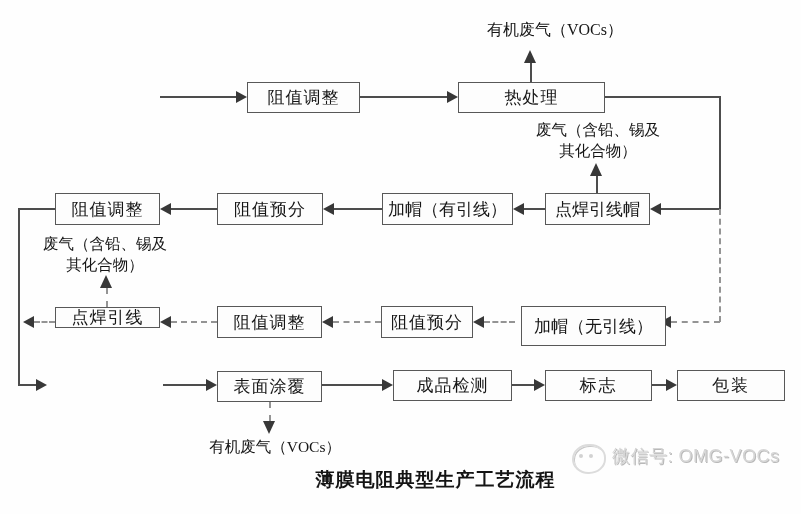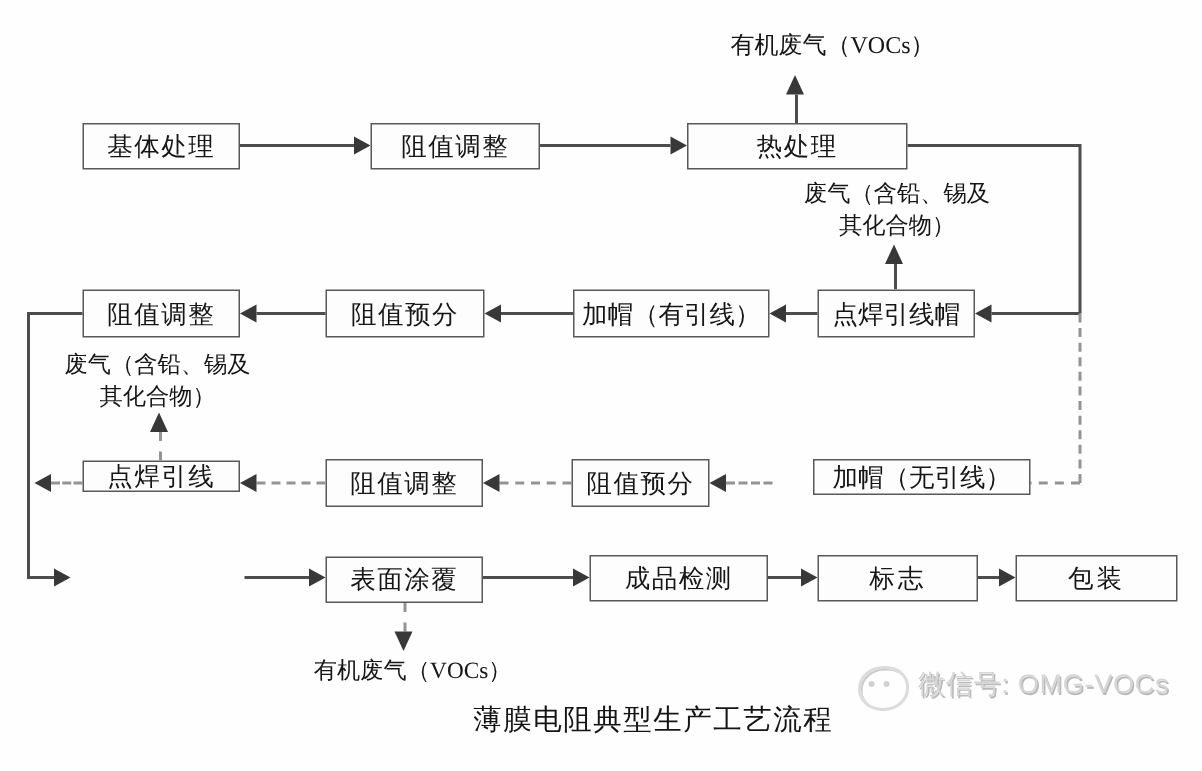--- a/index.html
+++ b/index.html
@@ -16,36 +16,35 @@
   .vl { position:absolute; width:0; border-left:2px solid #4d4d4d; }
   .hl.dash { border-top:2px dashed #949494; }
   .vl.dash { border-left:2px dashed #949494; }
   .ar { position:absolute; width:0; height:0; }
   .ar.r { border-top:6px solid transparent; border-bottom:6px solid transparent; border-left:11px solid #383838; }
   .ar.l { border-top:6px solid transparent; border-bottom:6px solid transparent; border-right:11px solid #383838; }
   .ar.u { border-left:6px solid transparent; border-right:6px solid transparent; border-bottom:13px solid #383838; }
   .ar.d { border-left:6px solid transparent; border-right:6px solid transparent; border-top:13px solid #383838; }
   .lbl { position:absolute; color:#161616; text-align:right; white-space:nowrap; }
   .lbl2 { position:absolute; color:#161616; text-align:center; line-height:21px; font-size:15.5px; }
-  .title { position:absolute; font-size:19px; font-weight:normal; color:#141414; text-align:center; letter-spacing:1px; }
+  .title { position:absolute; font-size:19px; font-weight:bold; color:#141414; text-align:center; letter-spacing:1px; }
   .wm-text {
     position:absolute; font-size:18px; font-family:"Liberation Sans","DejaVu Sans",sans-serif;
     color:#d6d6d6; text-shadow:1px 1px 0 #b9b9b9, -1px -1px 0 #ffffff; letter-spacing:0.5px;text-align:right;
   }
   .wm-icon { position:absolute; width:30px; height:26px; border:2px solid #dcdcdc; border-radius:50% 45% 50% 48%;
     box-shadow:inset 1px 1px 0 #c9c9c9; }
   .wm-icon:after { content:""; position:absolute; left:5px; top:8px; width:4px; height:4px; border-radius:50%;
     background:#d2d2d2; box-shadow:10px 0 0 #d2d2d2; }
 </style>
 </head>
 <body>
 
 <div id="canvas">
 
-  <div class="box" style="left:55px;top:82px;width:105px;height:31px">基体处理</div>
   <div class="box" style="left:247px;top:82px;width:113px;height:31px">阻值调整</div>
   <div class="box" style="left:458px;top:82px;width:147px;height:31px">热处理</div>
 
   <div class="hl" style="left:160px;top:96px;width:76px"></div>
   <div class="ar r" style="left:236px;top:91px"></div>
   <div class="hl" style="left:360px;top:96px;width:87px"></div>
   <div class="ar r" style="left:447px;top:91px"></div>
 
   <div class="lbl" style="left:443px;top:20px;width:180px;font-size:16px">有机废气（VOCs）</div>
   <div class="ar u" style="left:524px;top:50px"></div>
@@ -86,21 +85,21 @@
   <div class="lbl2" style="left:20px;top:233px;width:170px">
     <div>废气（含铅、锡及</div>
     <div>其化合物）</div>
   </div>
   <div class="ar u" style="left:100px;top:275px"></div>
   <div class="vl dash" style="left:106px;top:288px;height:19px"></div>
 
   <div class="box" style="left:55px;top:307px;width:105px;height:21px">点焊引线</div>
   <div class="box" style="left:217px;top:306px;width:105px;height:32px">阻值调整</div>
   <div class="box" style="left:381px;top:306px;width:92px;height:32px">阻值预分</div>
-  <div class="box" style="left:542px;top:306px;width:145px;height:24px;letter-spacing:0">加帽（无引线）</div>
+  <div class="box" style="left:521px;top:306px;width:145px;height:40px;letter-spacing:0">加帽（无引线）</div>
 
   <div class="hl dash" style="left:484px;top:321px;width:31px"></div>
   <div class="ar l" style="left:473px;top:316px"></div>
   <div class="hl dash" style="left:333px;top:321px;width:48px"></div>
   <div class="ar l" style="left:322px;top:316px"></div>
   <div class="hl dash" style="left:171px;top:321px;width:46px"></div>
   <div class="ar l" style="left:160px;top:316px"></div>
   <div class="hl dash" style="left:34px;top:321px;width:21px"></div>
   <div class="ar l" style="left:23px;top:316px"></div>
 

